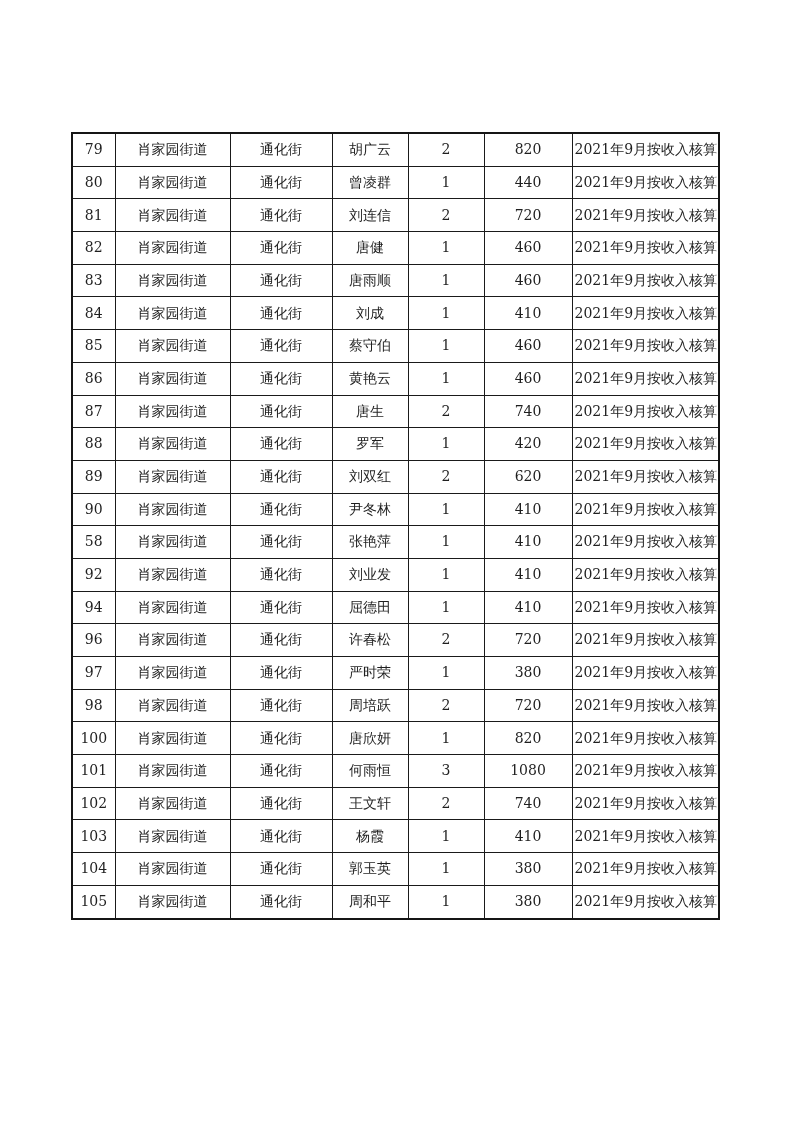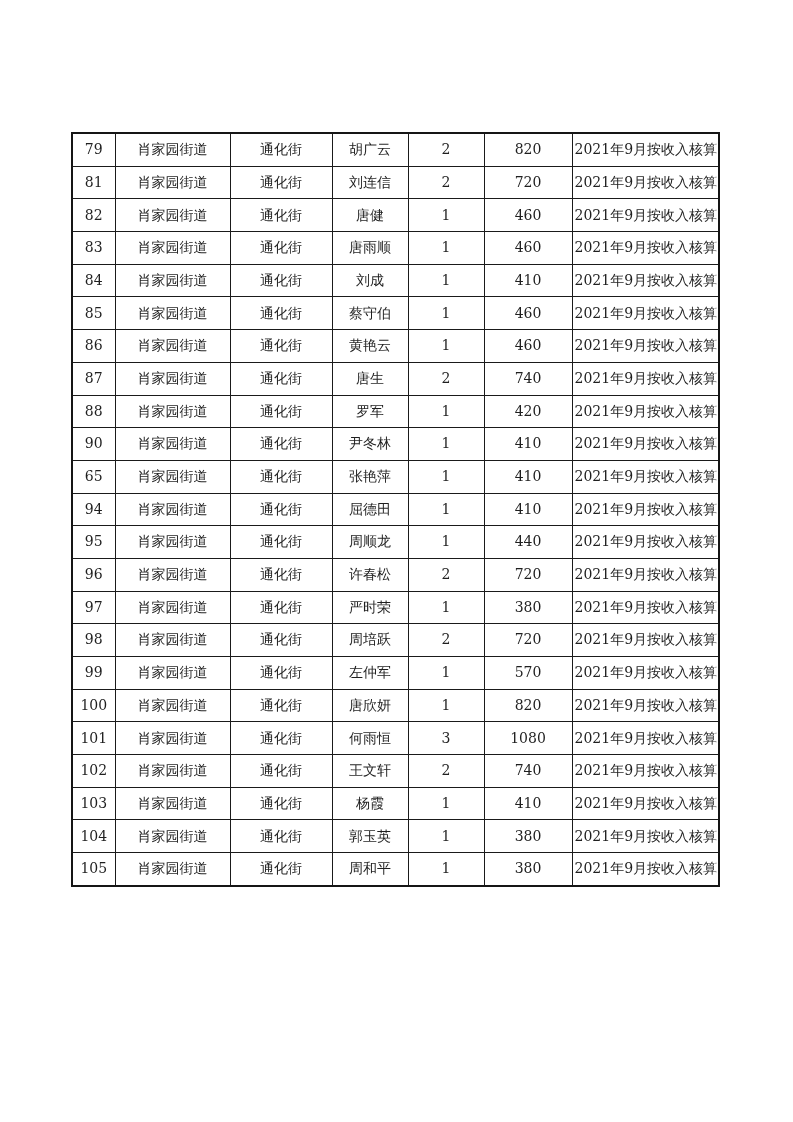--- a/index.html
+++ b/index.html
@@ -60,20 +60,29 @@
         <tr>
           <td>79</td>
           <td>肖家园街道</td>
           <td>通化街</td>
           <td>胡广云</td>
           <td>2</td>
           <td>820</td>
           <td>2021年9月按收入核算</td>
         </tr>
         <tr>
+          <td>80</td>
+          <td>肖家园街道</td>
+          <td>通化街</td>
+          <td>曾凌群</td>
+          <td>1</td>
+          <td>440</td>
+          <td>2021年9月按收入核算</td>
+        </tr>
+        <tr>
           <td>81</td>
           <td>肖家园街道</td>
           <td>通化街</td>
           <td>刘连信</td>
           <td>2</td>
           <td>720</td>
           <td>2021年9月按收入核算</td>
         </tr>
         <tr>
           <td>82</td>
@@ -132,56 +141,65 @@
         <tr>
           <td>88</td>
           <td>肖家园街道</td>
           <td>通化街</td>
           <td>罗军</td>
           <td>1</td>
           <td>420</td>
           <td>2021年9月按收入核算</td>
         </tr>
         <tr>
+          <td>89</td>
+          <td>肖家园街道</td>
+          <td>通化街</td>
+          <td>刘双红</td>
+          <td>2</td>
+          <td>620</td>
+          <td>2021年9月按收入核算</td>
+        </tr>
+        <tr>
           <td>90</td>
           <td>肖家园街道</td>
           <td>通化街</td>
           <td>尹冬林</td>
           <td>1</td>
           <td>410</td>
           <td>2021年9月按收入核算</td>
         </tr>
         <tr>
-          <td>65</td>
+          <td>58</td>
           <td>肖家园街道</td>
           <td>通化街</td>
           <td>张艳萍</td>
           <td>1</td>
           <td>410</td>
           <td>2021年9月按收入核算</td>
         </tr>
         <tr>
+          <td>92</td>
+          <td>肖家园街道</td>
+          <td>通化街</td>
+          <td>刘业发</td>
+          <td>1</td>
+          <td>410</td>
+          <td>2021年9月按收入核算</td>
+        </tr>
+        <tr>
           <td>94</td>
           <td>肖家园街道</td>
           <td>通化街</td>
           <td>屈德田</td>
           <td>1</td>
           <td>410</td>
           <td>2021年9月按收入核算</td>
         </tr>
         <tr>
-          <td>95</td>
-          <td>肖家园街道</td>
-          <td>通化街</td>
-          <td>周顺龙</td>
-          <td>1</td>
-          <td>440</td>
-          <td>2021年9月按收入核算</td>
-        </tr>
-        <tr>
           <td>96</td>
           <td>肖家园街道</td>
           <td>通化街</td>
           <td>许春松</td>
           <td>2</td>
           <td>720</td>
           <td>2021年9月按收入核算</td>
         </tr>
         <tr>
           <td>97</td>
@@ -192,29 +210,20 @@
           <td>380</td>
           <td>2021年9月按收入核算</td>
         </tr>
         <tr>
           <td>98</td>
           <td>肖家园街道</td>
           <td>通化街</td>
           <td>周培跃</td>
           <td>2</td>
           <td>720</td>
-          <td>2021年9月按收入核算</td>
-        </tr>
-        <tr>
-          <td>99</td>
-          <td>肖家园街道</td>
-          <td>通化街</td>
-          <td>左仲军</td>
-          <td>1</td>
-          <td>570</td>
           <td>2021年9月按收入核算</td>
         </tr>
         <tr>
           <td>100</td>
           <td>肖家园街道</td>
           <td>通化街</td>
           <td>唐欣妍</td>
           <td>1</td>
           <td>820</td>
           <td>2021年9月按收入核算</td>

